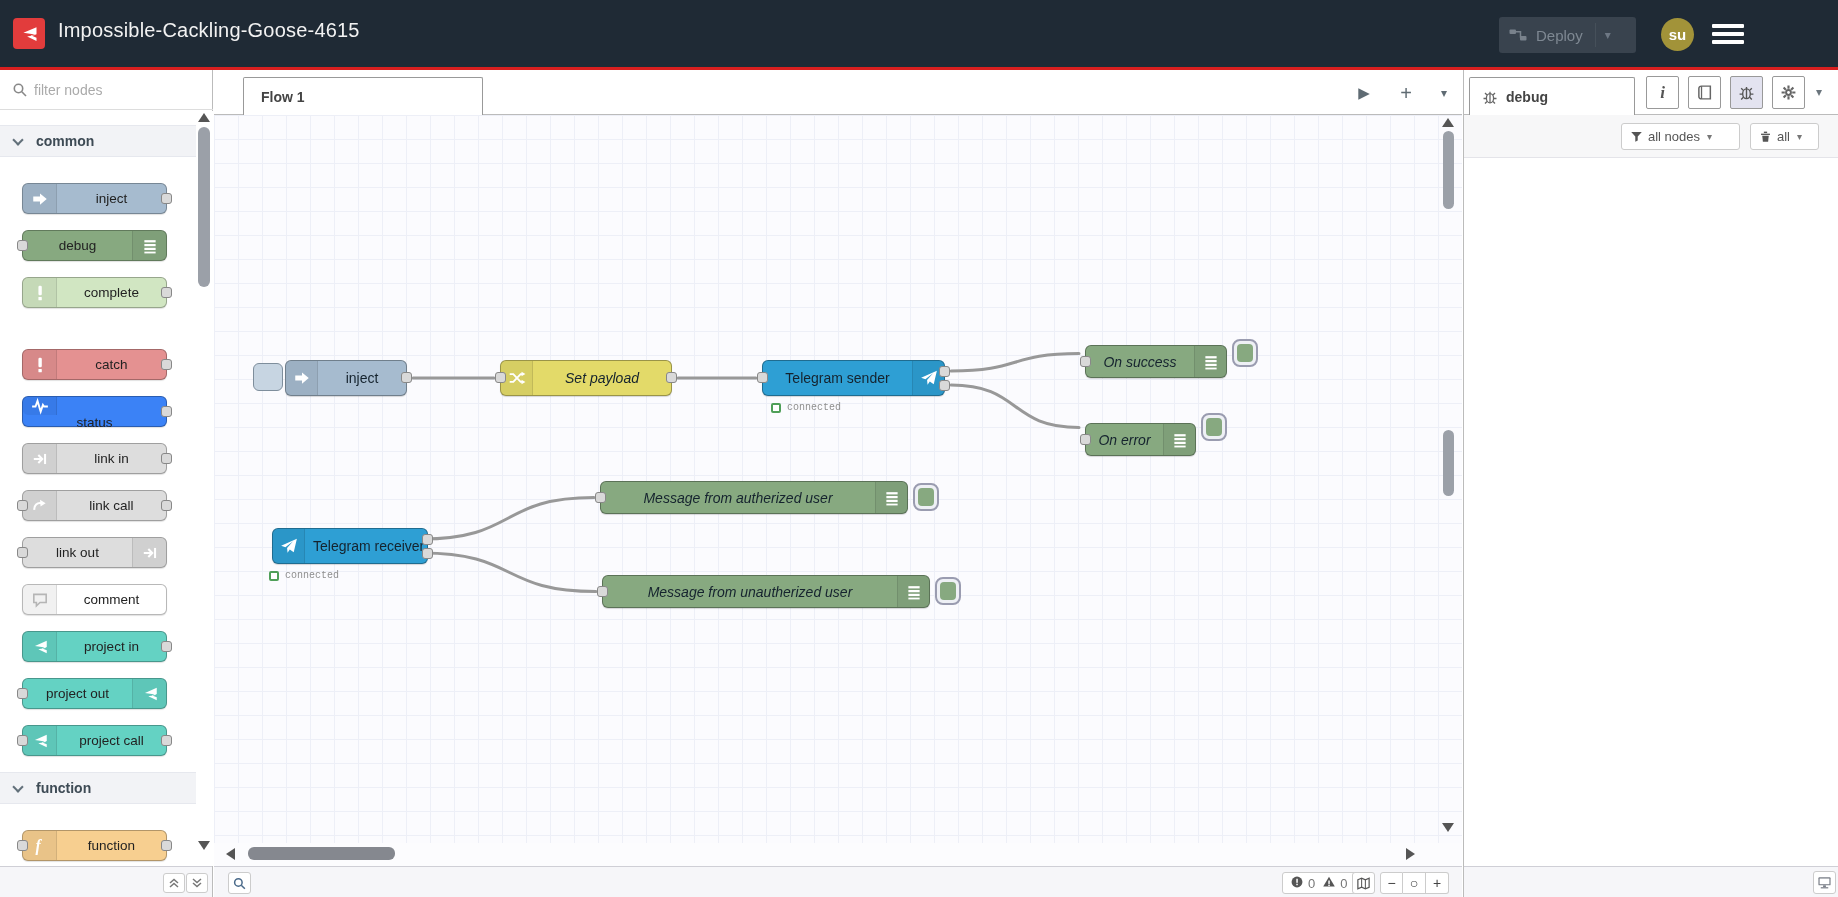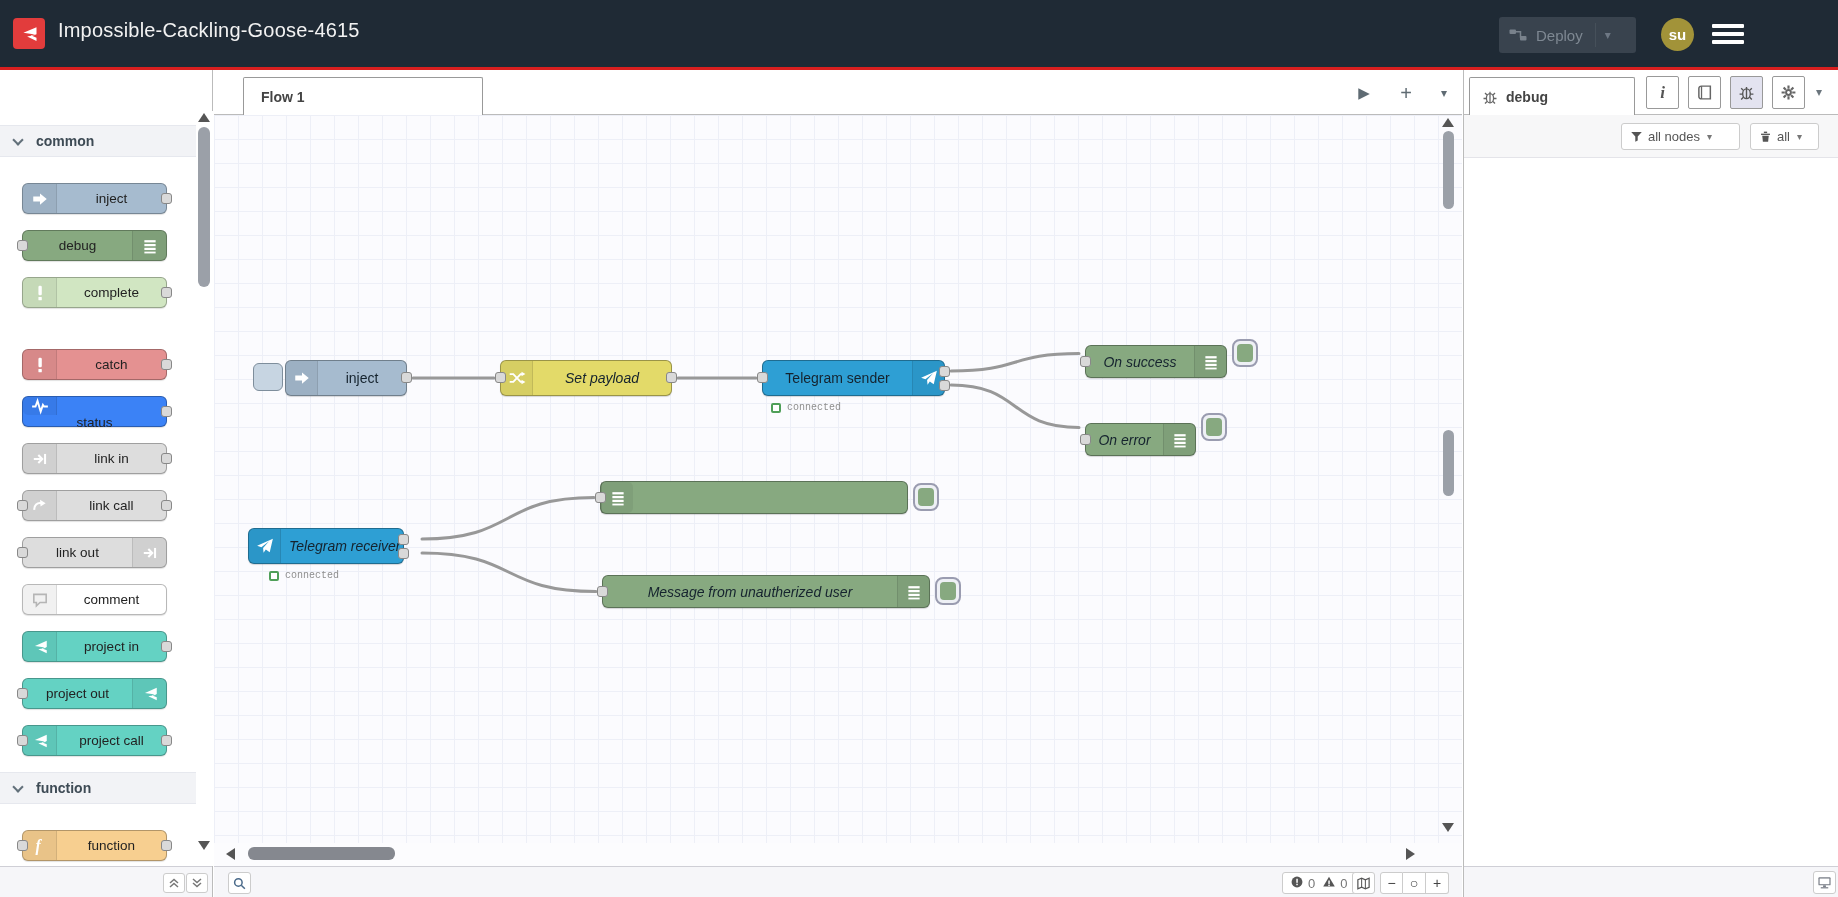--- a/index.html
+++ b/index.html
@@ -173,20 +173,29 @@
   <div id="avatar">su</div>
   <div id="menu-btn">
       <span></span>
       <span></span>
       <span></span>
     </div>
 </div>
 <div id="accent-line"></div>
 
 <div id="palette">
+  <div id="palette-filter">
+    <span class="mag">
+      <svg viewBox="0 0 16 16">
+          <circle cx="6.5" cy="6.5" r="4.2" fill="none" stroke="#888" stroke-width="1.6"></circle>
+          <path d="M9.8 9.8L14 14" stroke="#888" stroke-width="1.6"></path>
+        </svg>
+    </span>
+    <input placeholder="filter nodes" style="">
+  </div>
   <div id="palette-body">
       <div class="pal-section-header">
         <span class="chev"></span>
         <span>common</span>
       </div>
       <div class="pal-items">
         <div class="pal-node" style="background: rgb(166, 187, 207);">
           <span class="nicon left">
             <svg viewBox="0 0 16 16">
               <path d="M2 5.8h6V3l6 5-6 5v-2.8H2z" fill="#fff"></path>
@@ -433,35 +442,36 @@
                 <rect x="3" y="9.6" width="10" height="2"></rect>
                 <rect x="3" y="13" width="10" height="1.6"></rect>
               </g>
             </svg>
           </span>
           <span class="port pl"></span>
         </div>
         <div class="dbg-toggle" style="left: 987px; top: 298px;">
           <div class="fill" style="background: rgb(135, 169, 128);"></div>
         </div>
-        <div class="fnode" style="left: 34px; top: 413px; width: 156px; height: 36px; background: rgb(46, 159, 212); font-style: italic;">
+        <div class="fnode" style="left: 58px; top: 413px; width: 156px; height: 36px; background: rgb(46, 159, 212);">
           <span class="nicon left">
             <svg viewBox="0 0 16 16">
               <path d="M15 1.5L1 7.8l3.8 1.4 6.8-5.4-5.3 6 .4 4.2 2-2.9 3.5 2.4z" fill="#fff"></path>
             </svg>
           </span>
           <span class="nlabel">Telegram receiver</span>
           <span class="port pr" style="top: 5px; margin-top: 0px;"></span>
           <span class="port pr" style="top: 19px; margin-top: 0px;"></span>
         </div>
         <div class="nstatus" style="left: 55px; top: 455px;">
           <span class="ring"></span>
           <span class="stext">connected</span>
         </div>
         <div class="fnode" style="left: 386px; top: 366px; width: 308px; height: 33px; background: rgb(135, 169, 128);">
+          <span class="nlabel it">Message from autherized user</span>
           <span class="nicon right">
             <svg viewBox="0 0 16 16">
               <g fill="#fff">
                 <rect x="3" y="2.8" width="10" height="2"></rect>
                 <rect x="3" y="6.2" width="10" height="2"></rect>
                 <rect x="3" y="9.6" width="10" height="2"></rect>
                 <rect x="3" y="13" width="10" height="1.6"></rect>
               </g>
             </svg>
           </span>

